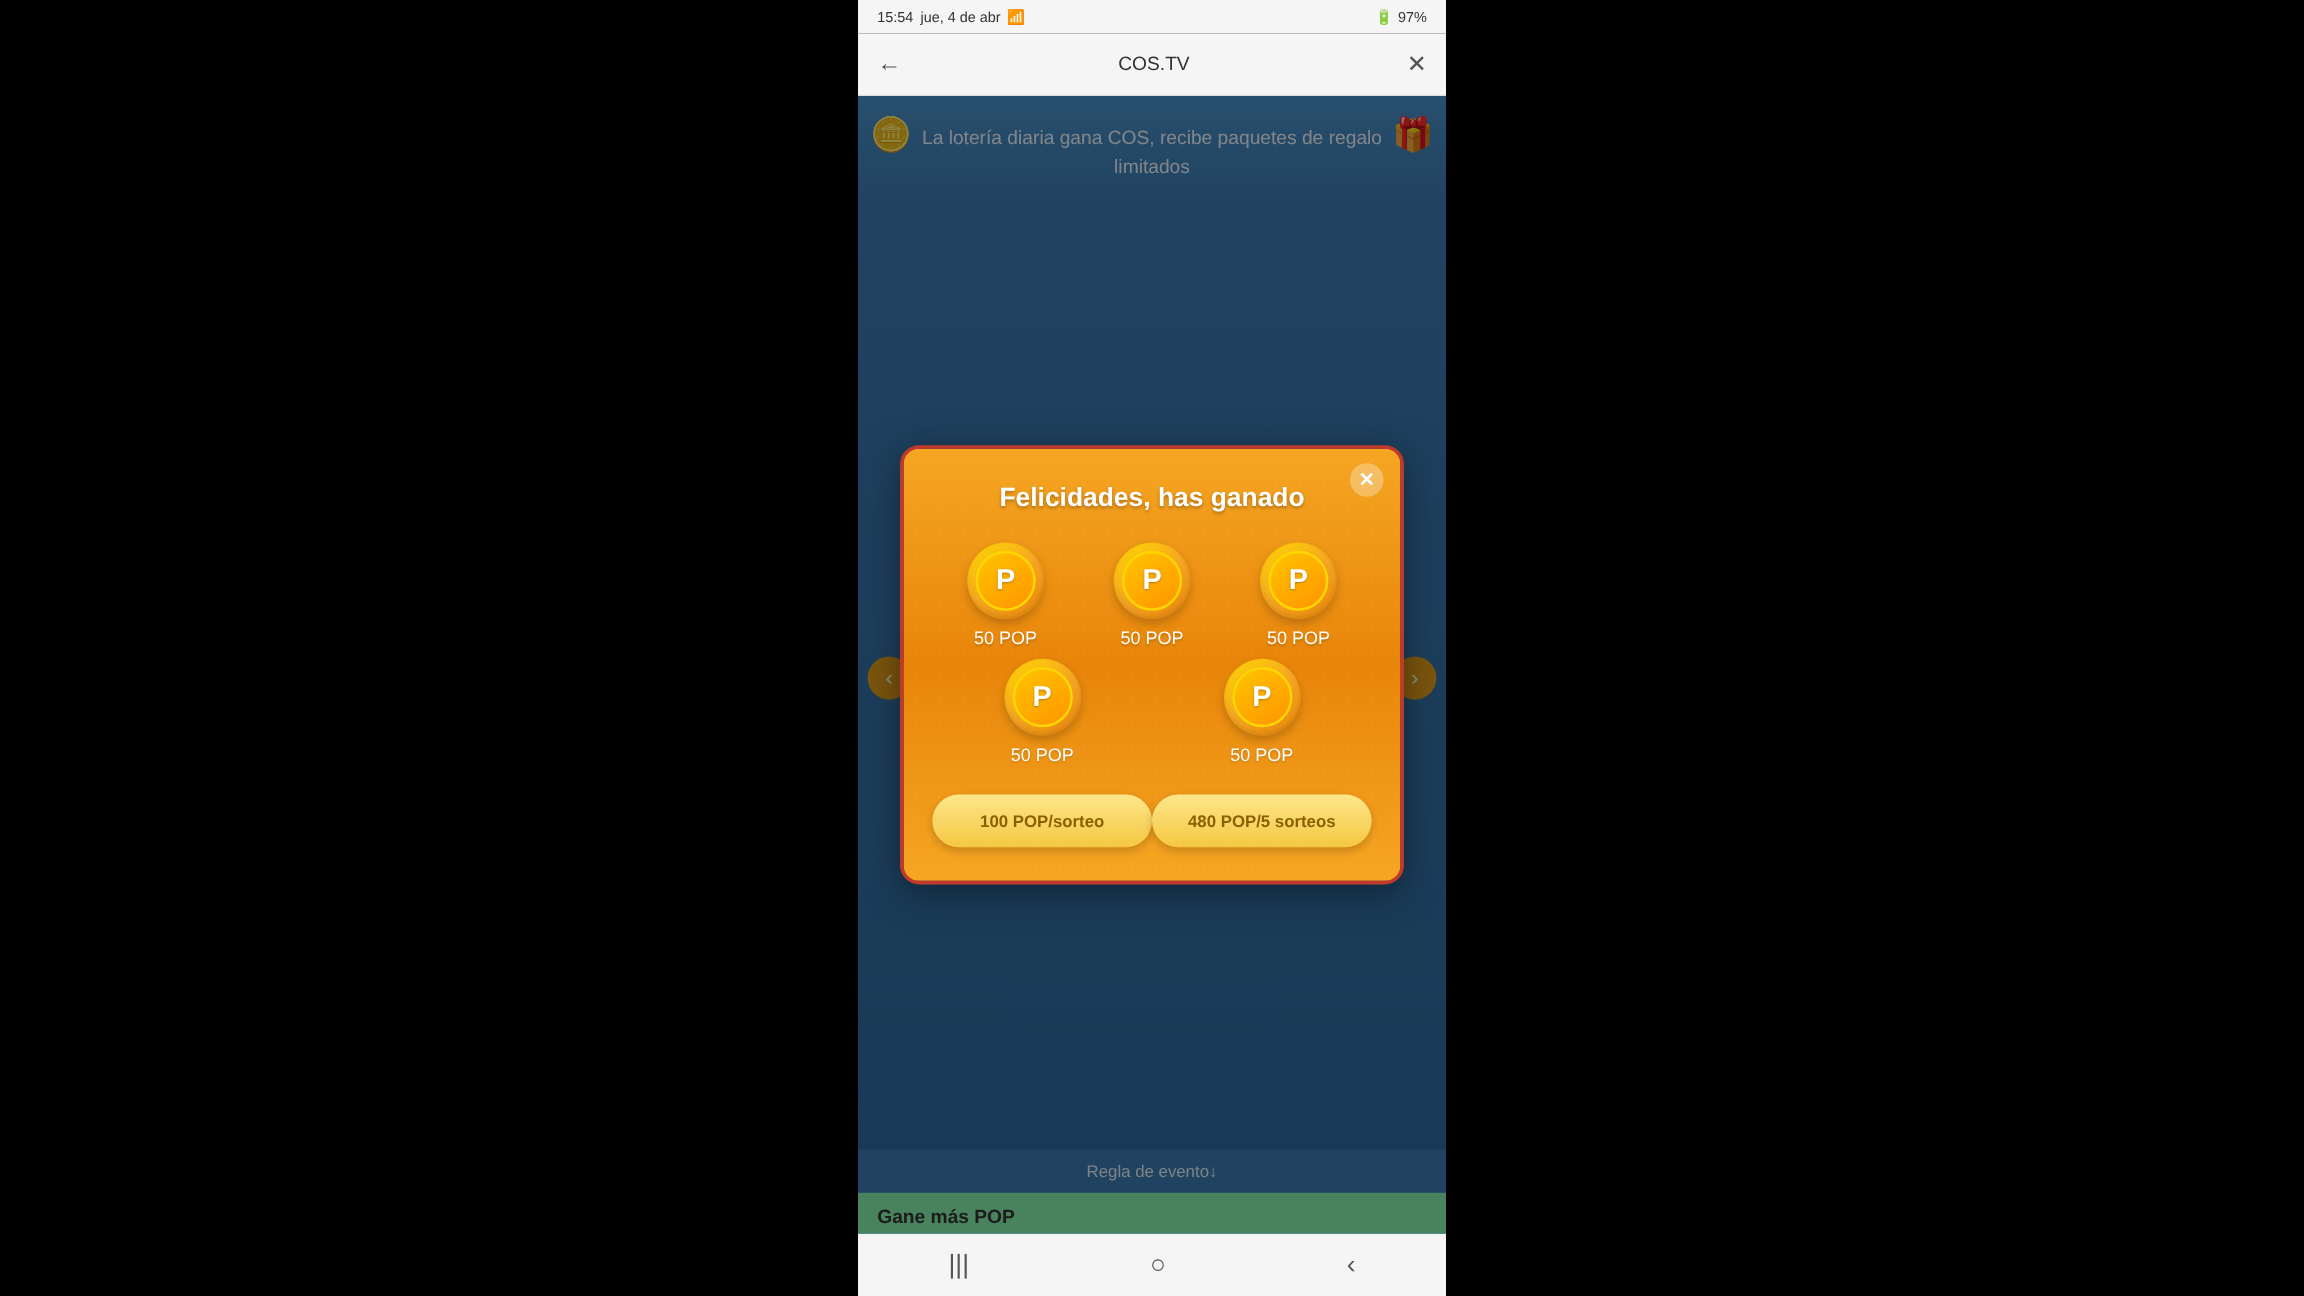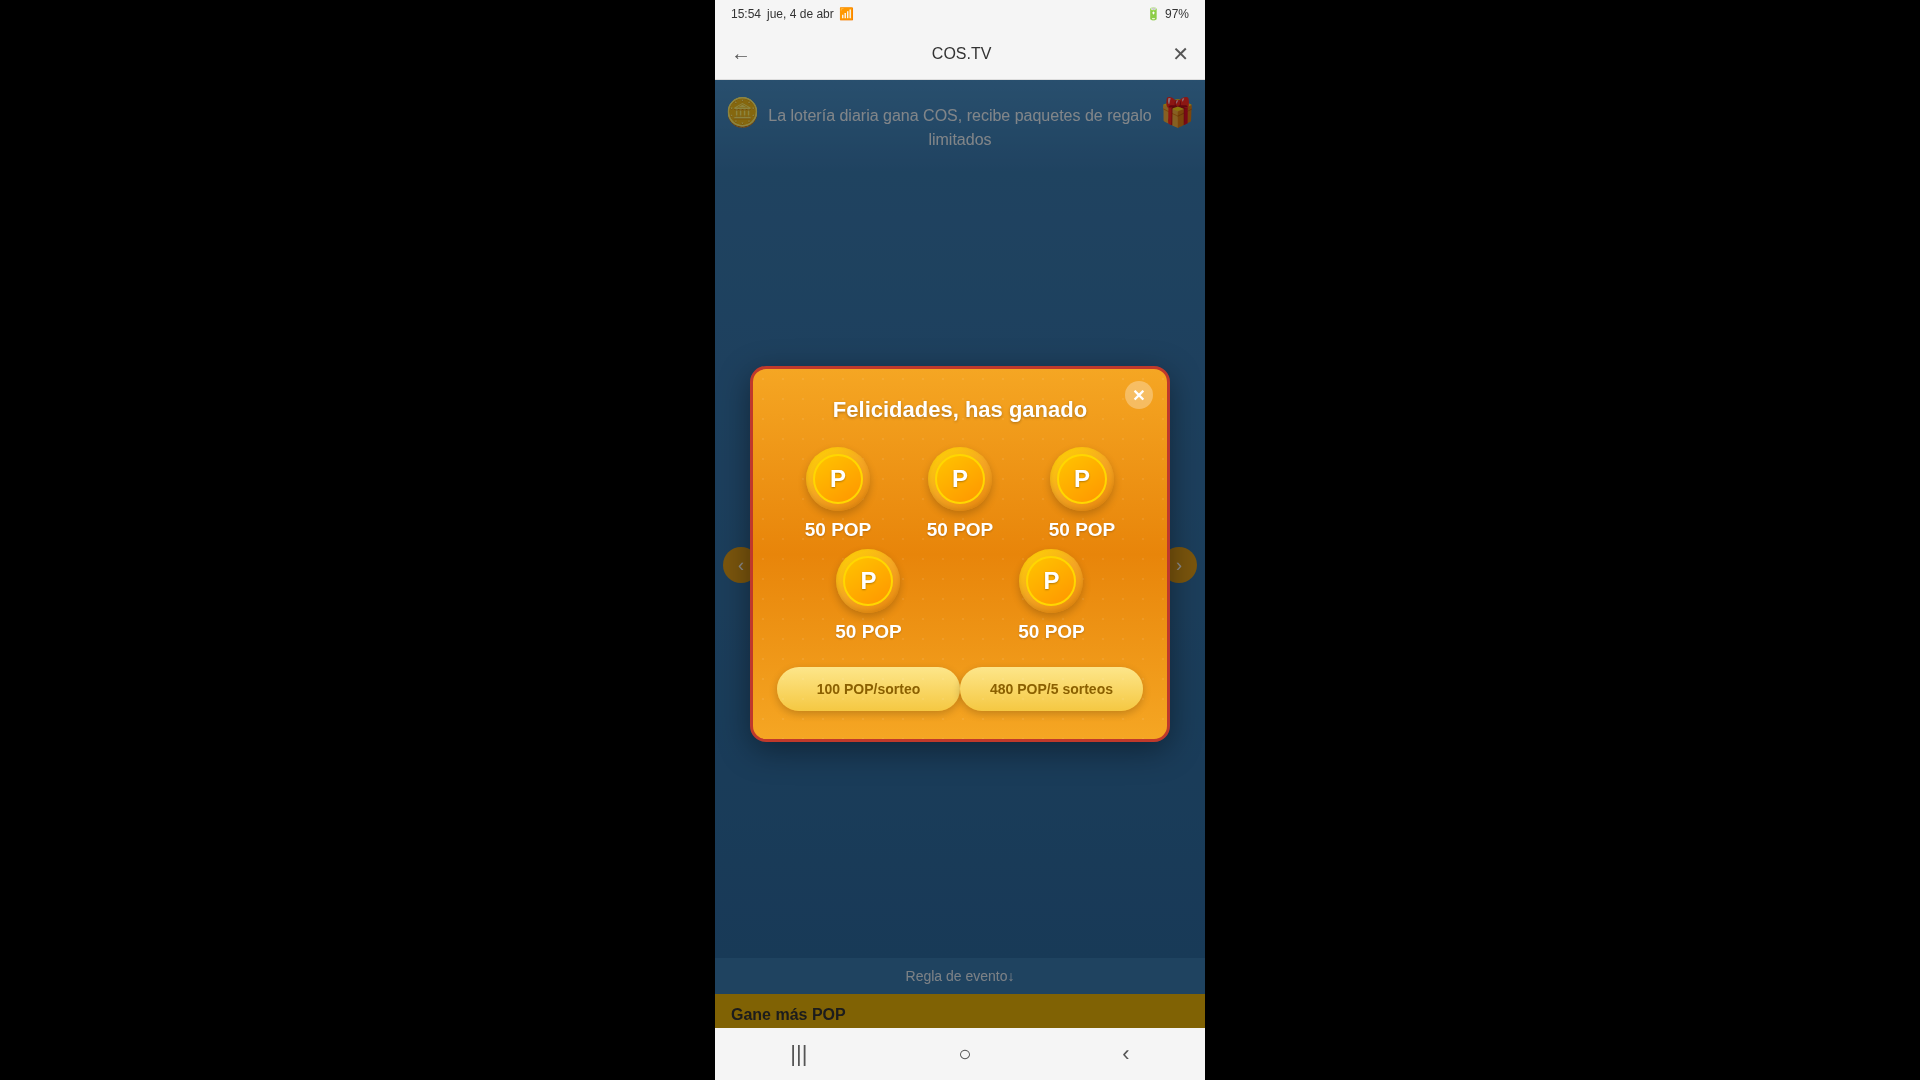--- a/index.html
+++ b/index.html
@@ -146,21 +146,21 @@
       font-size: 14px;
       color: rgba(255,255,255,0.85);
       display: flex;
       align-items: center;
       justify-content: center;
       gap: 4px;
     }
 
     
     .earn-more {
-      background: #eab308;
+      background: #86efac;
       padding: 12px 16px 4px;
     }
 
     .earn-more-title {
       font-size: 16px;
       font-weight: bold;
       color: #333;
     }
 
     .earn-more-card {
@@ -283,22 +283,22 @@
       align-items: center;
       justify-content: center;
       font-size: 24px;
       font-weight: 900;
       color: #fff;
       text-shadow: 0 1px 2px rgba(0,0,0,0.3);
       border: 2px solid #ffd700;
     }
 
     .coin-label {
-      font-size: 19px;
-      font-weight: bold;
+      font-size: 15px;
+      font-weight: normal;
       color: #fff;
       text-shadow: 0 1px 2px rgba(0,0,0,0.2);
     }
 
     
     .modal-buttons {
       display: flex;
       gap: 0;
       justify-content: center;
     }

